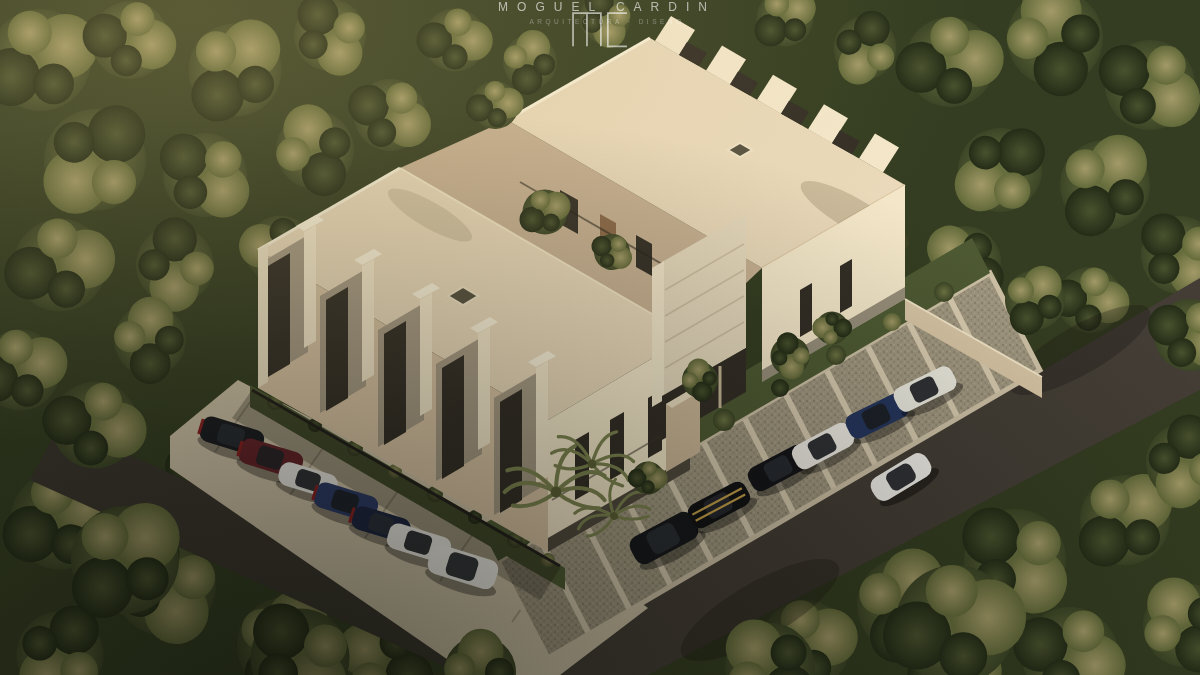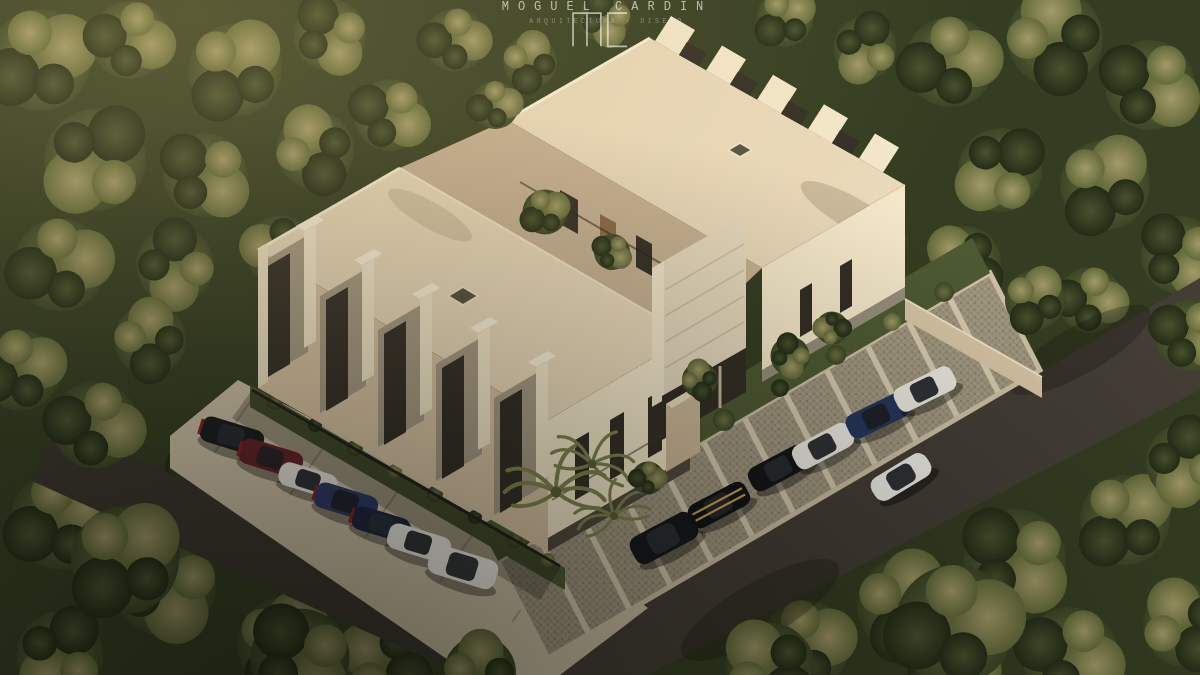--- a/index.html
+++ b/index.html
@@ -1,17 +1,17 @@
 <!DOCTYPE html>
 <html><head>
 <meta charset="utf-8">
 <style>
   html,body{margin:0;padding:0;background:#1b2112;}
   .stage{position:relative;width:1200px;height:675px;overflow:hidden;
-         font-family:Liberation Mono, monospace;background:#000000;}
+         font-family:Liberation Sans, sans-serif;background:#000000;}
   .stage svg{position:absolute;inset:0;display:block;}
   
   .watermark{position:absolute;left:0;top:0;width:1200px;text-align:center;
              pointer-events:none;}
   .wm-inner{display:inline-block;margin-left:14px;}
   .monogram{display:block;margin:8px auto 2px auto;opacity:.8;}
   .brand-title{color:rgba(255,255,255,.62);font-size:12px;letter-spacing:9px;
                font-weight:400;white-space:nowrap;}
   .brand-subtitle{margin-top:4px;color:rgba(255,255,255,.34);font-size:6.5px;
                   letter-spacing:3.5px;white-space:nowrap;}

